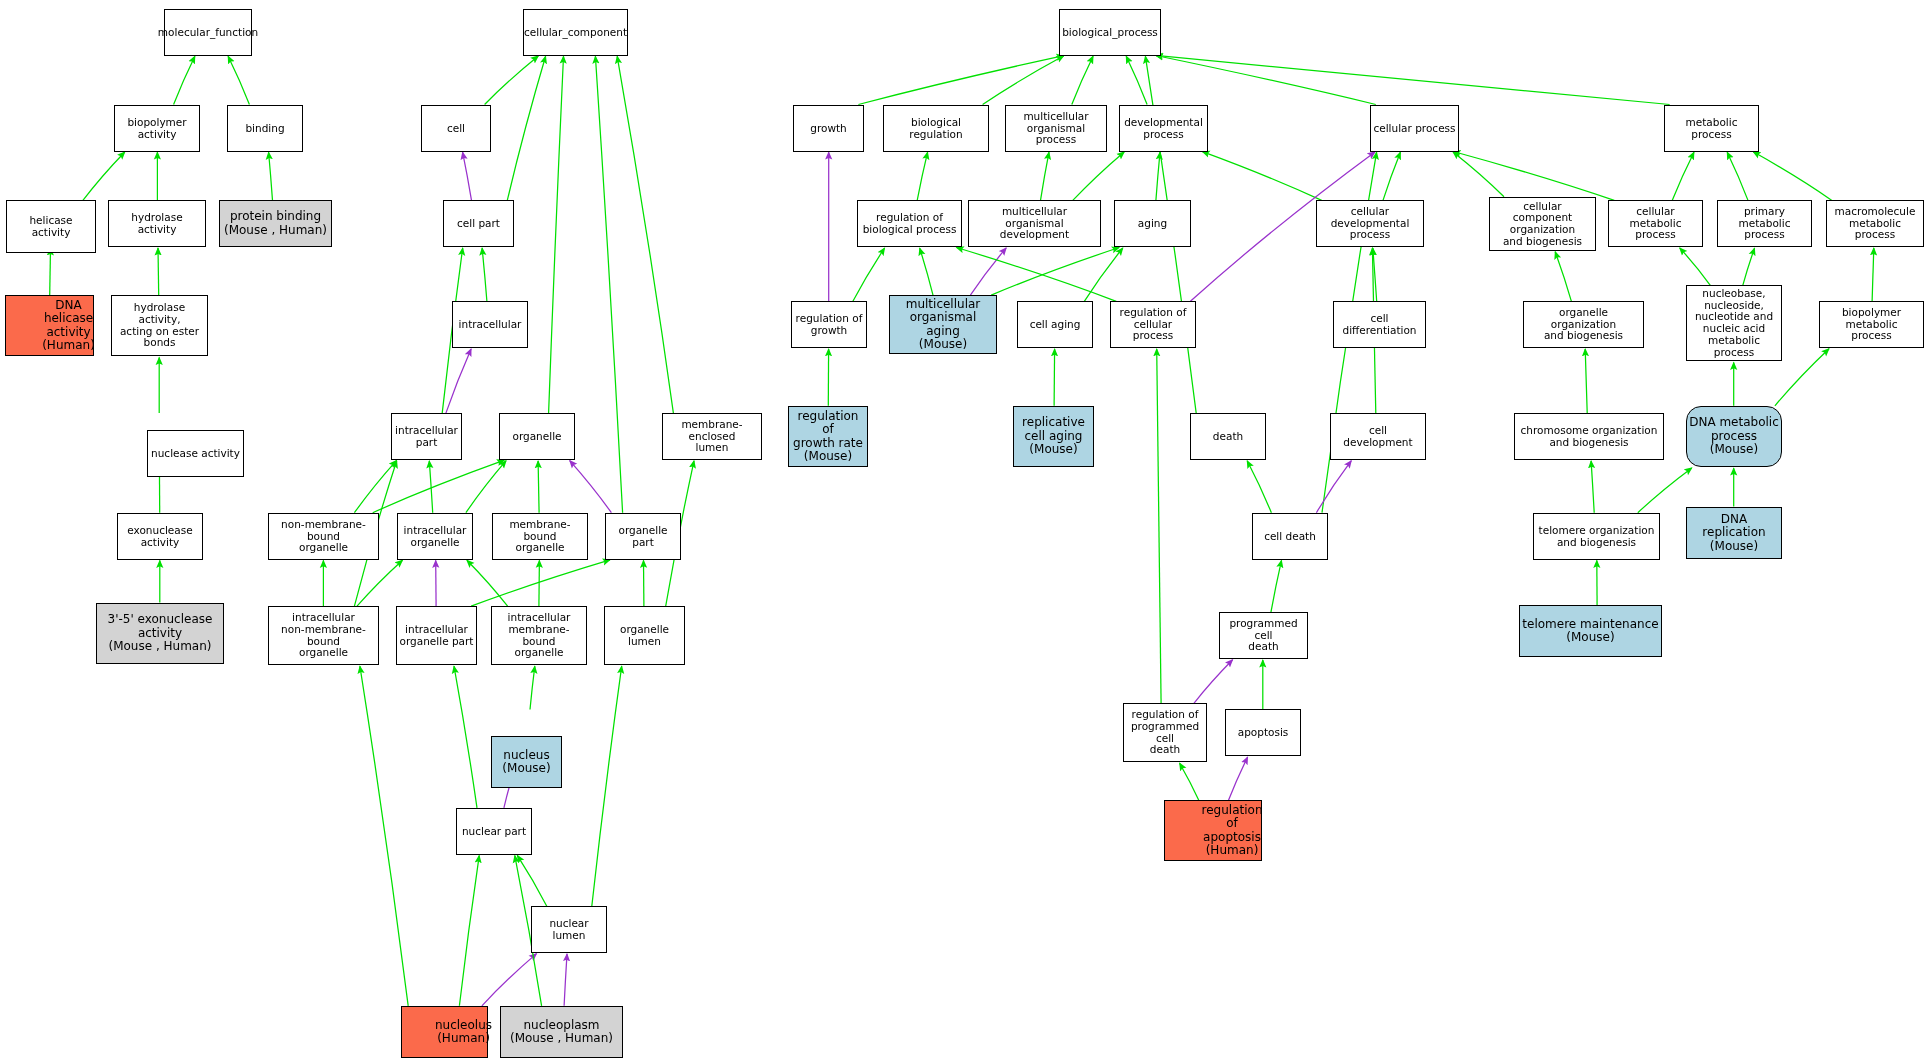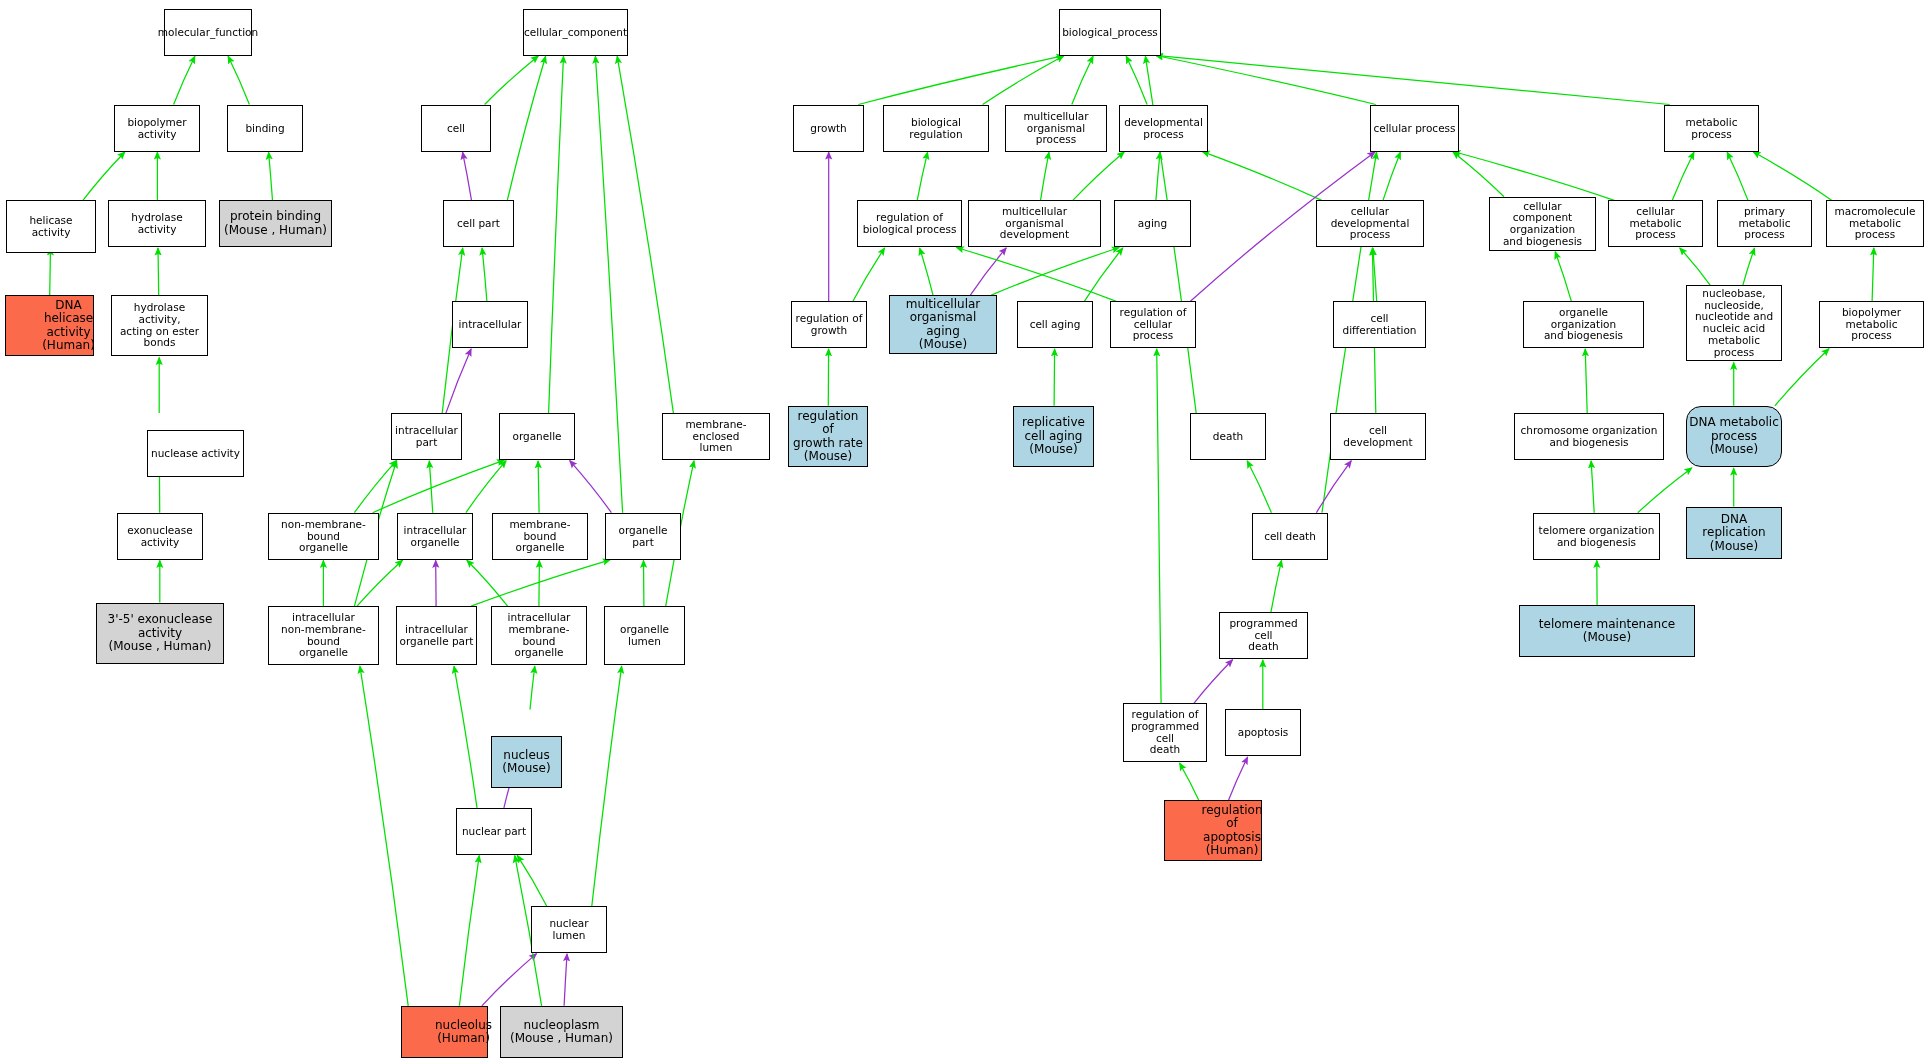--- a/index.html
+++ b/index.html
@@ -170,21 +170,21 @@
       <div class="go-node fill-grey sz-m" style="left: 96px; top: 603px; width: 128px; height: 61px;">3'-5' exonuclease
 activity
 (Mouse , Human)</div>
       <div class="go-node fill-white sz-s" style="left: 523px; top: 9px; width: 105px; height: 47px;">cellular_component</div>
       <div class="go-node fill-white sz-s" style="left: 421px; top: 105px; width: 70px; height: 47px;">cell</div>
       <div class="go-node fill-white sz-s" style="left: 443px; top: 200px; width: 71px; height: 47px;">cell part</div>
       <div class="go-node fill-white sz-s" style="left: 452px; top: 301px; width: 76px; height: 47px;">intracellular</div>
       <div class="go-node fill-white sz-s" style="left: 391px; top: 413px; width: 71px; height: 47px;">intracellular
 part</div>
       <div class="go-node fill-white sz-s" style="left: 499px; top: 413px; width: 76px; height: 47px;">organelle</div>
-      <div class="go-node fill-white sz-s" style="left: 662px; top: 413px; width: 108px; height: 47px;">membrane-enclosed
+      <div class="go-node fill-white sz-s" style="left: 662px; top: 413px; width: 100px; height: 47px;">membrane-enclosed
 lumen</div>
       <div class="go-node fill-white sz-s" style="left: 268px; top: 513px; width: 111px; height: 47px;">non-membrane-bound
 organelle</div>
       <div class="go-node fill-white sz-s" style="left: 397px; top: 513px; width: 76px; height: 47px;">intracellular
 organelle</div>
       <div class="go-node fill-white sz-s" style="left: 492px; top: 513px; width: 96px; height: 47px;">membrane-bound
 organelle</div>
       <div class="go-node fill-white sz-s" style="left: 605px; top: 513px; width: 76px; height: 47px;">organelle part</div>
       <div class="go-node fill-white sz-s" style="left: 268px; top: 606px; width: 111px; height: 59px;">intracellular
 non-membrane-bound
@@ -259,21 +259,21 @@
       <div class="go-node fill-blue sz-m" style="left: 1686px; top: 406px; width: 96px; height: 61px; border-radius: 15px;">DNA metabolic
 process
 (Mouse)</div>
       <div class="go-node fill-white sz-s" style="left: 1252px; top: 513px; width: 76px; height: 47px;">cell death</div>
       <div class="go-node fill-white sz-s" style="left: 1533px; top: 513px; width: 127px; height: 47px;">telomere organization
 and biogenesis</div>
       <div class="go-node fill-blue sz-m" style="left: 1686px; top: 507px; width: 96px; height: 52px;">DNA replication
 (Mouse)</div>
       <div class="go-node fill-white sz-s" style="left: 1219px; top: 612px; width: 89px; height: 47px;">programmed cell
 death</div>
-      <div class="go-node fill-blue sz-m" style="left: 1519px; top: 605px; width: 176px; height: 52px; text-align: center;">telomere maintenance
+      <div class="go-node fill-blue sz-m" style="left: 1519px; top: 605px; width: 143px; height: 52px; text-align: center;">telomere maintenance
 (Mouse)</div>
       <div class="go-node fill-white sz-s" style="left: 1123px; top: 703px; width: 84px; height: 59px;">regulation of
 programmed cell
 death</div>
       <div class="go-node fill-white sz-s" style="left: 1225px; top: 709px; width: 76px; height: 47px;">apoptosis</div>
       <div class="go-node fill-orange sz-m" style="left: 1164px; top: 800px; width: 98px; height: 61px;">regulation of
 apoptosis
 (Human)</div>
     </div>
 </div>

